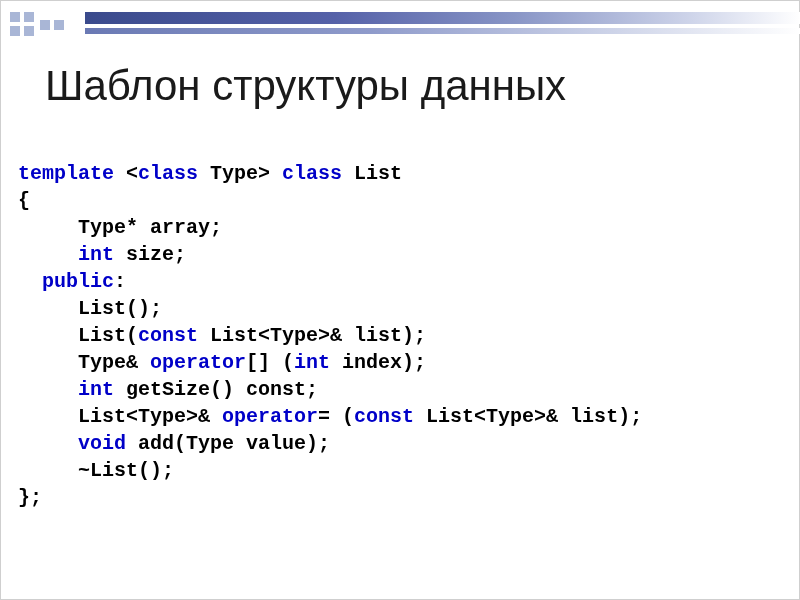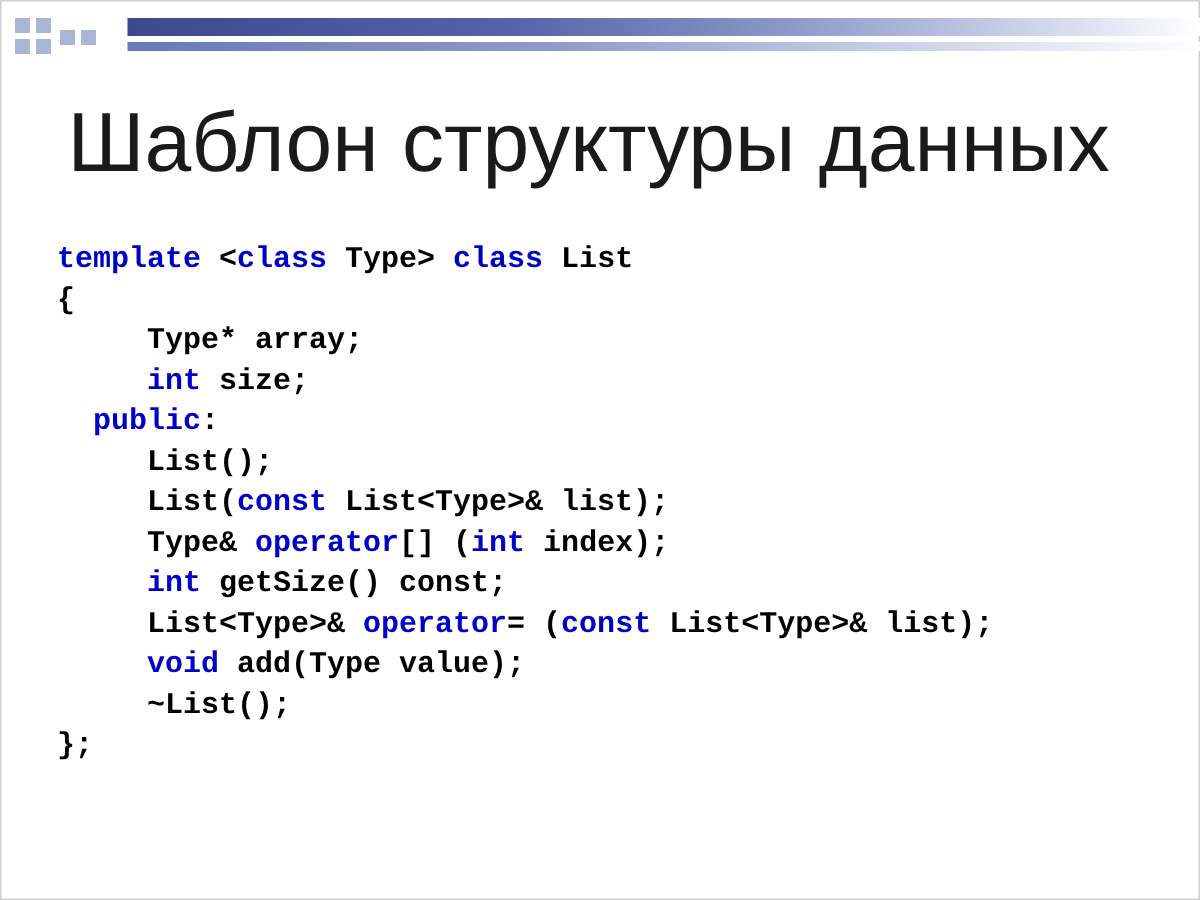--- a/index.html
+++ b/index.html
@@ -42,29 +42,29 @@
     top: 28px;
     left: 85px;
     height: 6px;
     right: 0;
     background: linear-gradient(to right, #6a79b4 0%, #8f9bcb 40%, #c6cde5 70%, #ffffff 100%);
   }
   .title {
     position: absolute;
     top: 62px;
     left: 45px;
-    font-size: 56px;
+    font-size: 42px;
     color: #1a1a1a;
     letter-spacing: 0px;
     text-align: right;
   }
   .code {
     position: absolute;
     top: 160px;
-    left: 38px;
+    left: 18px;
     font-family: "Courier New", Courier, monospace;
     font-size: 20px;
     font-weight: bold;
     line-height: 1.35;
     white-space: pre;
     color: #000;
   }
   .kw { color: #0000c8; }
   
   .frame {

